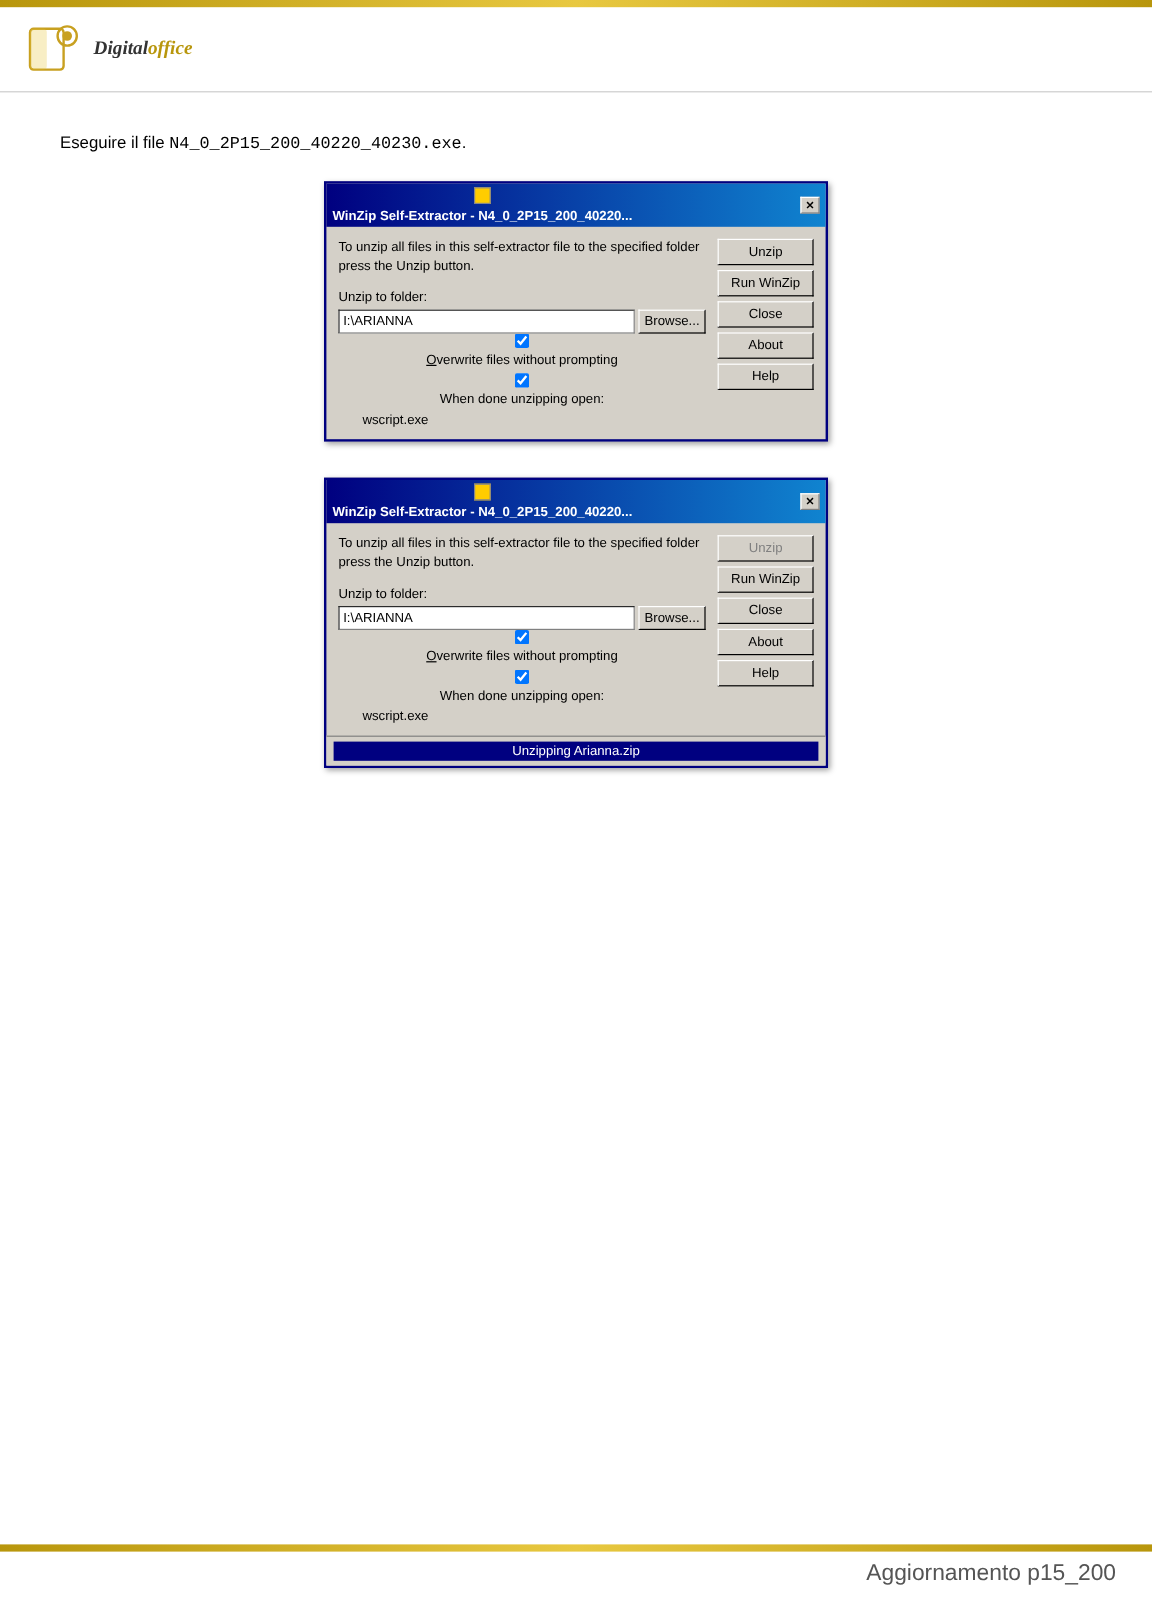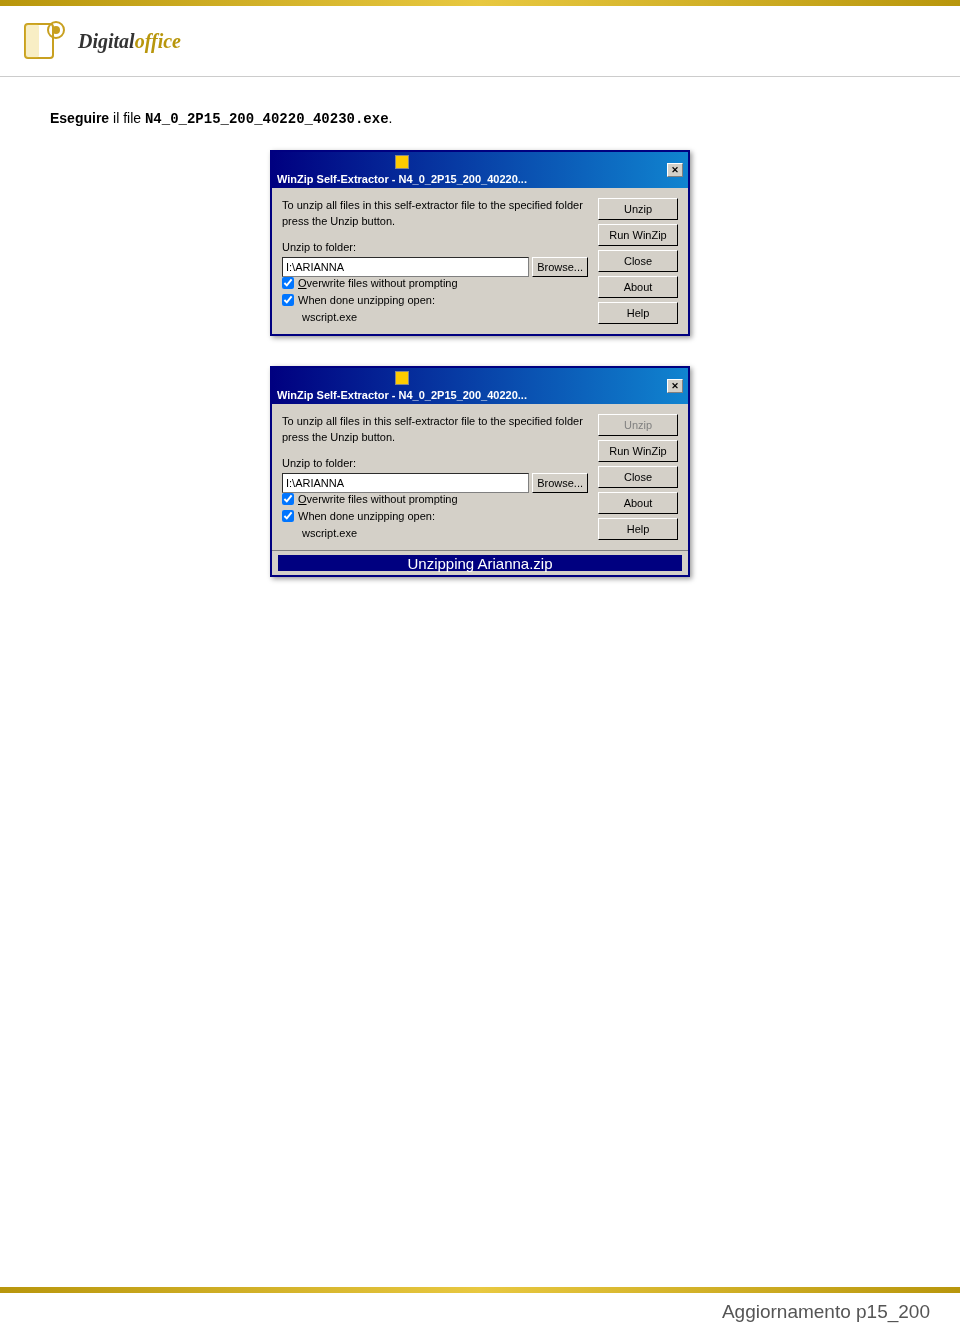--- a/index.html
+++ b/index.html
@@ -44,22 +44,22 @@
     .content {
       padding: 30px 50px 80px 50px;
     }
 
     .para {
       margin-bottom: 16px;
       line-height: 1.6;
       font-size: 14px;
     }
 
-    .bold { font-weight: bold; }
-    .mono { font-family: 'Courier New', monospace; font-weight: bold; }
+    .bold { font-weight: normal; }
+    .mono { font-family: 'Courier New', monospace; font-weight: normal; }
 
     
     .dialog-container {
       display: flex;
       justify-content: center;
       margin: 20px 0 30px 0;
     }
 
     .winzip-dialog {
       width: 420px;
@@ -187,20 +187,21 @@
       cursor: pointer;
       padding: 0 4px;
     }
 
     .checkbox-row {
       display: flex;
       align-items: center;
       gap: 4px;
       margin-bottom: 5px;
       font-size: 11px;
+      flex-direction: column;
     }
 
     .checkbox-row input[type="checkbox"] {
       width: 12px;
       height: 12px;
     }
 
     .unzip-btn-disabled {
       color: #808080;
     }
@@ -208,21 +209,21 @@
     .progress-bar-row {
       padding: 4px 6px;
       background: #d4d0c8;
       border-top: 1px solid #808080;
     }
 
     .progress-bar {
       height: 16px;
       background: #000080;
       color: white;
-      font-size: 15px;
+      font-size: 11px;
       display: flex;
       align-items: center;
       justify-content: center;
       width: 100%;
     }
 
     
     .bottom-bar {
       width: 100%;
       height: 6px;
@@ -252,21 +253,21 @@
 <div class="header">
   <div class="logo-area">
 
     <svg class="logo-icon" viewBox="0 0 50 50" xmlns="http://www.w3.org/2000/svg">
       <rect x="5" y="8" width="28" height="34" rx="3" fill="none" stroke="#c8a020" stroke-width="2"></rect>
       <rect x="5" y="8" width="14" height="34" rx="3" fill="#e8c840" opacity="0.3"></rect>
       <circle cx="36" cy="14" r="8" fill="none" stroke="#c8a020" stroke-width="2"></circle>
       <circle cx="36" cy="14" r="4" fill="#c8a020"></circle>
     </svg>
     <div>
-      <div style="font-size:20px; font-weight:bold; font-family: Georgia, serif; font-style:italic; color:#333;">
+      <div style="font-size:16px; font-weight:bold; font-family: Georgia, serif; font-style:italic; color:#333;">
         Digital<span style="color:#b8960c;">office</span>
       </div>
     </div>
   </div>
 </div>
 
 <div class="content">
 
   <p class="para">
     <span class="bold">Eseguire</span><span> il file </span><span class="mono">N4_0_2P15_200_40220_40230.exe</span><span>.</span>

